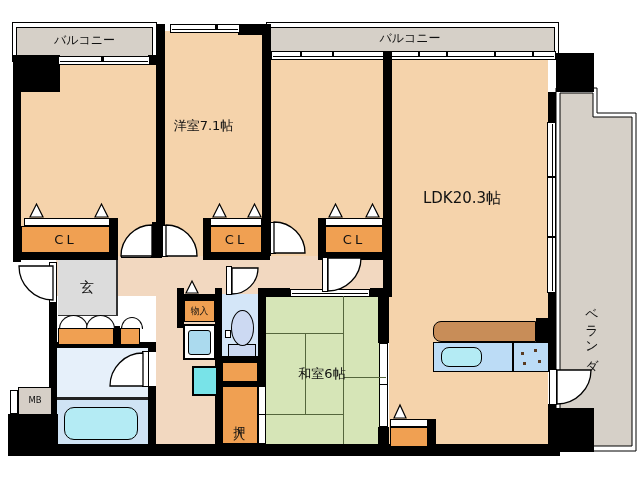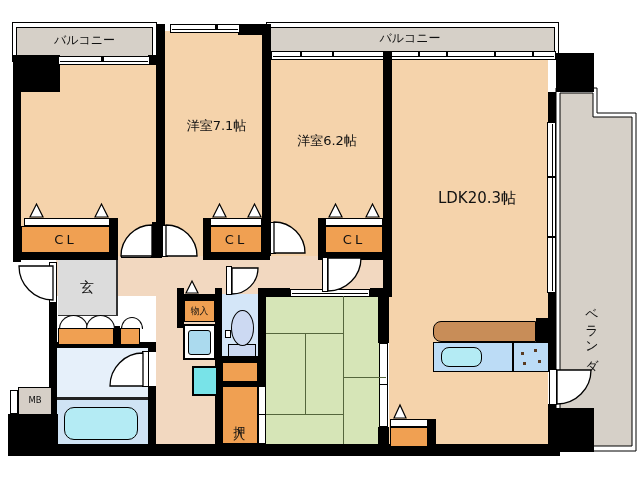--- a/index.html
+++ b/index.html
@@ -169,23 +169,23 @@
 
   <div class="trk" style="left:390px;top:419px;width:38px;height:8px"></div>
   <div class="or" style="left:390px;top:427px;width:38px;height:20px"></div>
 
   <div class="leaf" style="left:121px;top:251px;width:31px;height:7px"></div>
   <div class="leaf" style="left:162px;top:225px;width:6px;height:32px"></div>
   <div class="leaf" style="left:270px;top:222px;width:6px;height:32px"></div>
   <div class="leaf" style="left:322px;top:257px;width:6px;height:35px"></div>
   <div class="leaf" style="left:549px;top:369px;width:8px;height:36px"></div>
 
-  <div class="lbl" style="left:175px;top:119px;width:83px">洋室7.1帖</div>
-  <div class="lbl" style="left:271px;top:134px;width:112px">洋室6.2帖</div>
-  <div class="lbl" style="left:397px;top:190px;width:160px;font-size:15px">LDK20.3帖</div>
+  <div class="lbl" style="left:162px;top:119px;width:83px">洋室7.1帖</div>
+  <div class="lbl" style="left:382px;top:190px;width:160px;font-size:15px">LDK20.3帖</div>
+  <div class="lbl" style="left:276px;top:367px;width:92px">和室6帖</div>
   <div class="lbl vert" style="left:584px;top:289px;height:86px;font-size:13px">ベランダ</div>
 
   <svg width="638" height="480">
     <g fill="#fff" stroke="#000" stroke-width="1.3">
       <path d="M152,256 L121,256 A31,31 0 0 1 152,225 Z"></path>
       <path d="M166,256 L166,225 A31,31 0 0 1 197,256 Z"></path>
       <path d="M274,253 L274,222 A31,31 0 0 1 305,253 Z"></path>
       <path d="M328,258 L328,291 A33,33 0 0 0 361,258 Z"></path>
       <path d="M232,268 L232,294 A26,26 0 0 0 258,268 Z"></path>
       <path d="M143,386 L110,386 A33,33 0 0 1 143,353 Z"></path>

